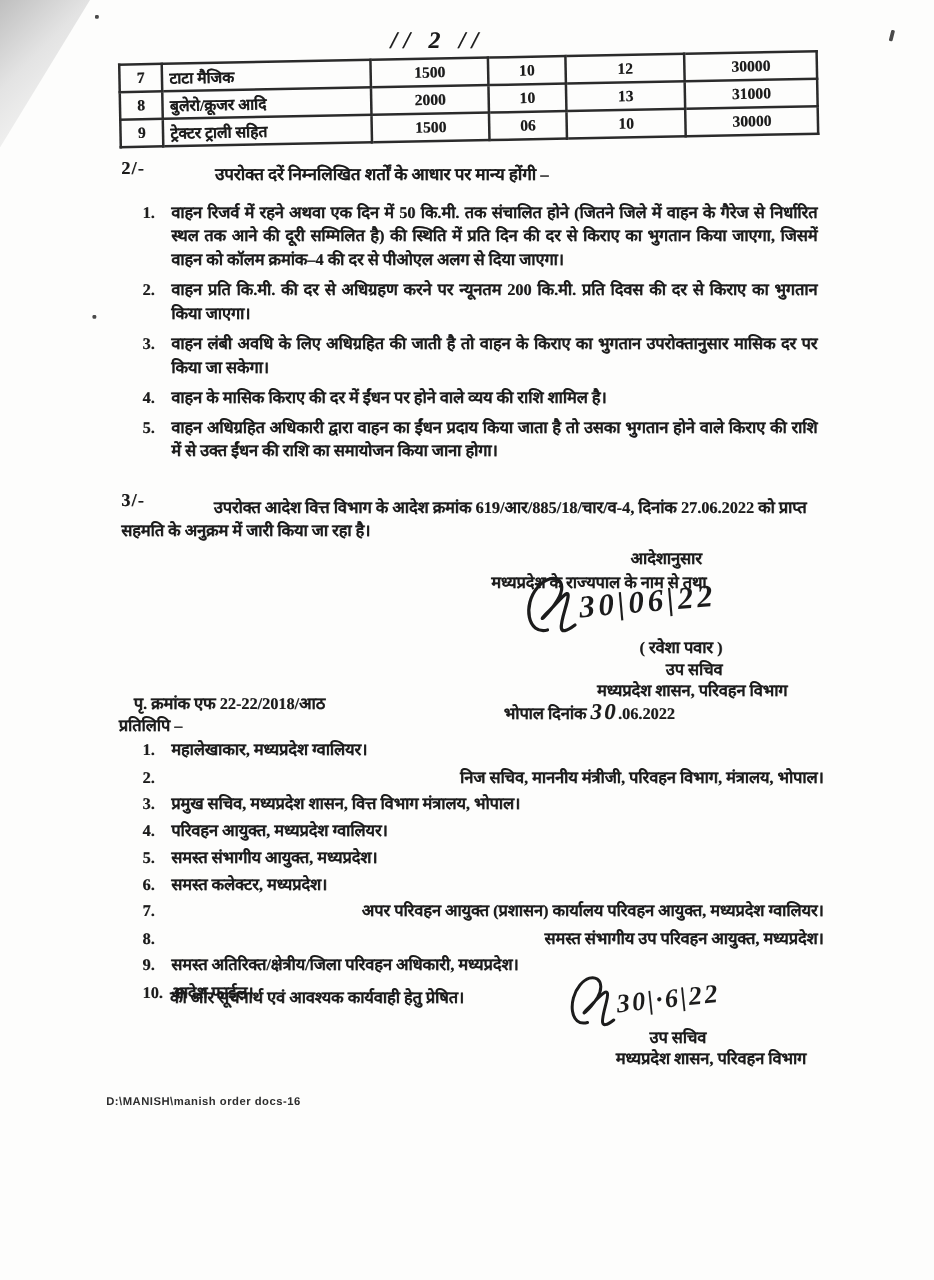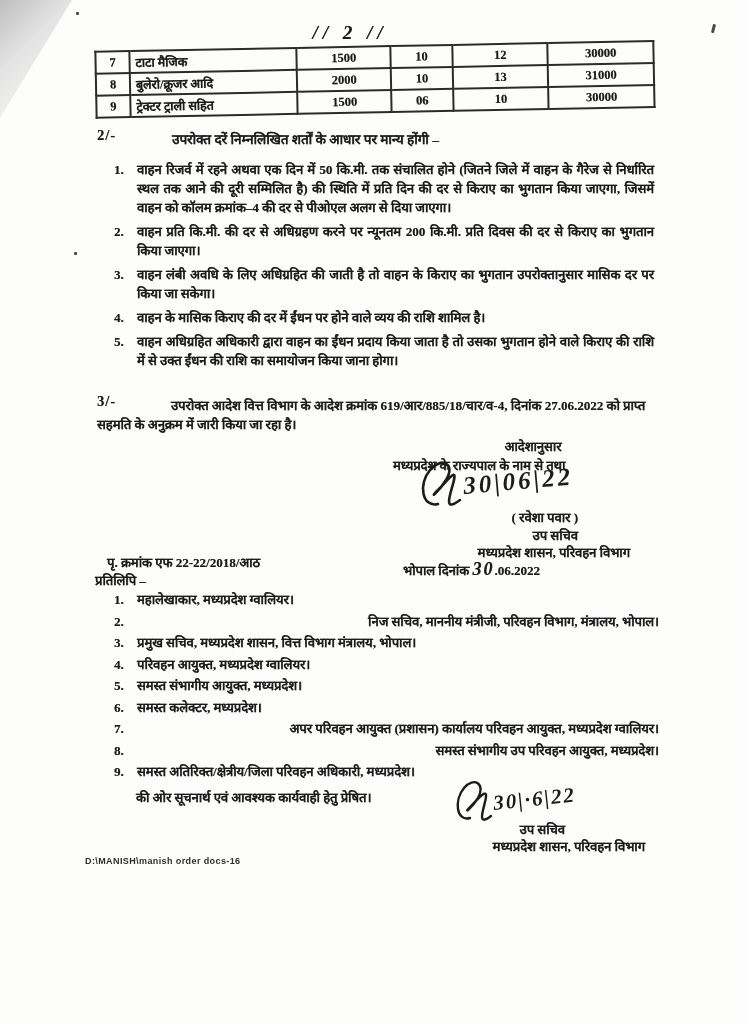--- a/index.html
+++ b/index.html
@@ -182,24 +182,28 @@
     <span class="txt" style="text-align:right;">अपर परिवहन आयुक्त (प्रशासन) कार्यालय परिवहन आयुक्त, मध्यप्रदेश ग्वालियर।</span>
   </div>
   <div class="li">
     <span class="num">8.</span>
     <span class="txt" style="text-align:right;">समस्त संभागीय उप परिवहन आयुक्त, मध्यप्रदेश।</span>
   </div>
   <div class="li">
     <span class="num">9.</span>
     <span class="txt" style="text-align:left;">समस्त अतिरिक्त/क्षेत्रीय/जिला परिवहन अधिकारी, मध्यप्रदेश।</span>
   </div>
+  <div class="li">
+    <span class="num">10.</span>
+    <span class="txt" style="text-align:left;">आदेश फाईल।</span>
+  </div>
 </div>
 
 <div class="abs para ink" style="top:788px;left:136px;">की ओर सूचनार्थ एवं आवश्यक कार्यवाही हेतु प्रेषित।</div>
 
 <svg class="abs" style="top:778px;left:448px;" width="185" height="52" viewBox="0 0 185 52">
   <path d="M22 40 C8 44 6 22 16 10 C26 -2 38 6 30 20 C23 31 14 37 23 28 C33 18 41 8 37 24 C34 36 30 48 43 38" fill="none" stroke="#1c1c1c" stroke-width="2.4" stroke-linecap="round"></path>
   <text x="46" y="32" font-size="21" font-weight="bold" font-style="italic" letter-spacing="2" fill="#1c1c1c" transform="rotate(-6 46 32)">30|·6|22</text>
 </svg>
 <div class="abs rightblock ink center" style="top:820px;left:425px;width:140px;">उप सचिव</div>
 <div class="abs rightblock ink center" style="top:837px;left:400px;width:245px;">मध्यप्रदेश शासन, परिवहन विभाग</div>
 
-<div class="abs smallfoot" style="top:856px;left:85px;">D:\MANISH\manish order docs-16</div>
+<div class="abs smallfoot" style="top:876px;left:85px;">D:\MANISH\manish order docs-16</div>
 
 </body></html>

